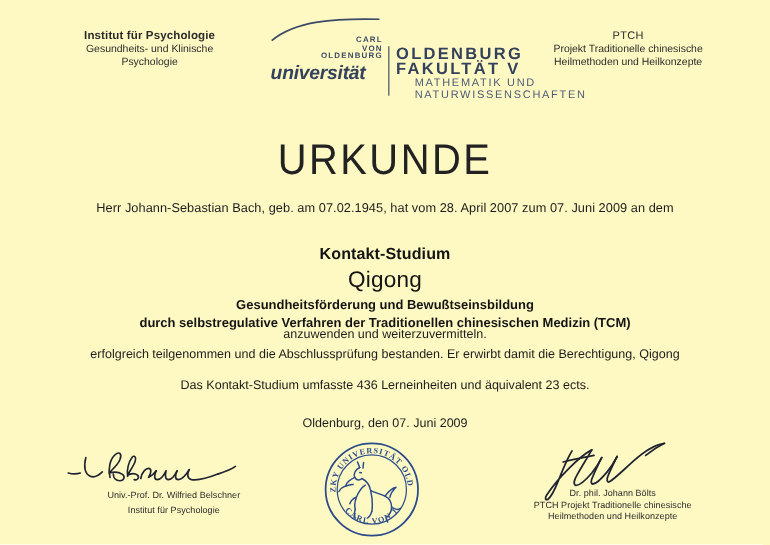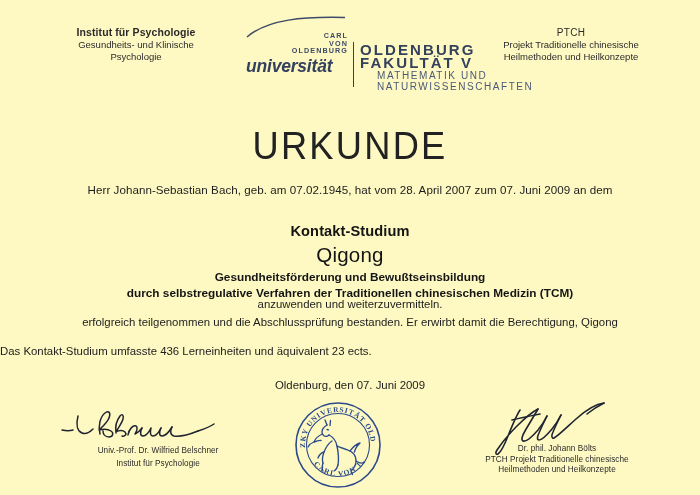--- a/index.html
+++ b/index.html
@@ -200,20 +200,21 @@
     text-align: center;
     font-size: 11.4px;
     line-height: 17.5px;
     color: #1c1c1c;
   }
 
   .ects {
     position: absolute;
     top: 345px;
     left: 0; right: 0;
+    text-align: center;
     font-size: 11.4px;
     color: #1c1c1c;
   }
 
   .placedate {
     position: absolute;
     top: 379px;
     left: 0; right: 0;
     text-align: center;
     font-size: 11.4px;

